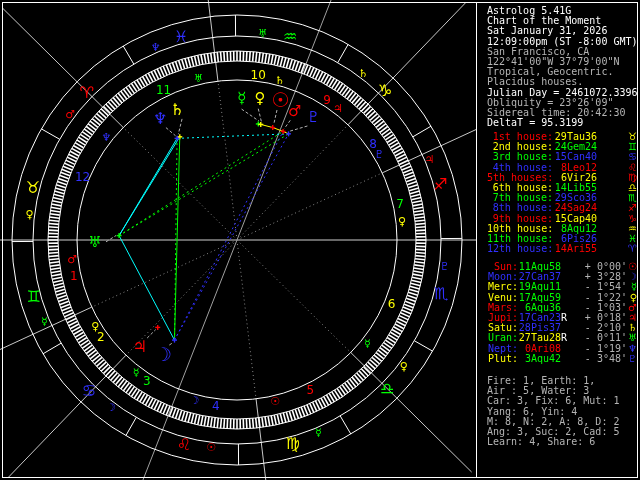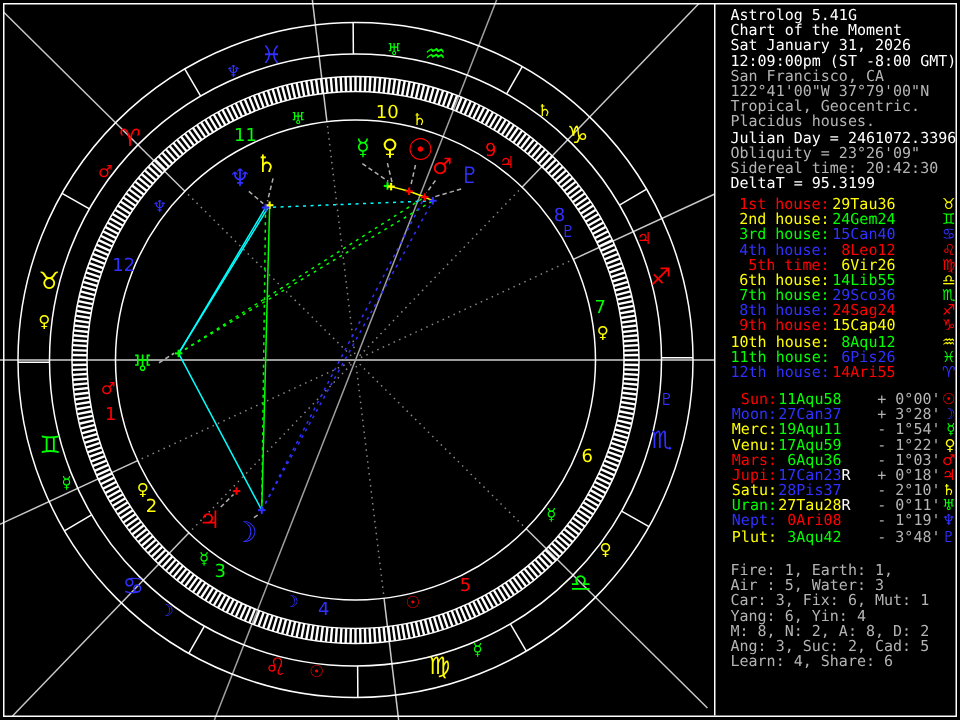--- a/index.html
+++ b/index.html
@@ -6,21 +6,21 @@
   #screen{position:relative;width:640px;height:480px;background:#000;overflow:hidden;
           font-family:"DejaVu Sans Mono",monospace;}
   #frame{position:absolute;left:2px;top:2px;width:634px;height:474px;
          border:1px solid #fff;pointer-events:none;}
   #divider{position:absolute;left:476px;top:2px;width:1px;height:475px;background:#fff;}
   #wheel-svg{position:absolute;left:0;top:0;}
   #panel{position:absolute;left:487px;top:0;width:150px;height:480px;color:#b4b4b4;
          font-size:10px;line-height:10.2px;white-space:nowrap;}
   .blk{position:absolute;left:0;width:150px;}
   #hdr{top:6px;} #houses{top:132px;} #planets{top:262px;} #tallies{top:376px;}
-  .row{display:flex;align-items:flex-end;height:10.2px;}
+  .row{display:flex;align-items:flex-start;height:10.2px;}
   .hl{width:66px;text-align:right;} .hv{width:44px;text-align:right;}
   .pl{width:31px;text-align:right;} .pv{width:43px;text-align:right;}
   .pr{width:7px;color:#fff;} .pw{width:43px;text-align:right;color:#b4b4b4;margin-left:16px;}
   .gly{flex:1;text-align:right;font-family:"DejaVu Sans",sans-serif;font-size:10px;}
   .dim{color:#b4b4b4;} .bright{color:#ffffff;}
 </style>
 </head>
 <body>
 
 <div id="screen">
@@ -557,21 +557,21 @@
           <span class="hl" style="color: rgb(0, 255, 0);">3rd house:</span>
           <span class="hv" style="color: rgb(48, 48, 255);">15Can40</span>
           <span class="gly" style="color: rgb(48, 48, 255);">♋</span>
         </div>
         <div class="row">
           <span class="hl" style="color: rgb(48, 48, 255);">4th house:</span>
           <span class="hv" style="color: rgb(255, 0, 0);">8Leo12</span>
           <span class="gly" style="color: rgb(255, 0, 0);">♌</span>
         </div>
         <div class="row">
-          <span class="hl" style="color: rgb(255, 0, 0);">5th time:</span>
+          <span class="hl" style="color: rgb(255, 0, 0);">5th houses:</span>
           <span class="hv" style="color: rgb(255, 255, 0);">6Vir26</span>
           <span class="gly" style="color: rgb(255, 0, 0);">♍</span>
         </div>
         <div class="row">
           <span class="hl" style="color: rgb(255, 255, 0);">6th house:</span>
           <span class="hv" style="color: rgb(0, 255, 0);">14Lib55</span>
           <span class="gly" style="color: rgb(255, 255, 0);">♎</span>
         </div>
         <div class="row">
           <span class="hl" style="color: rgb(0, 255, 0);">7th house:</span>

